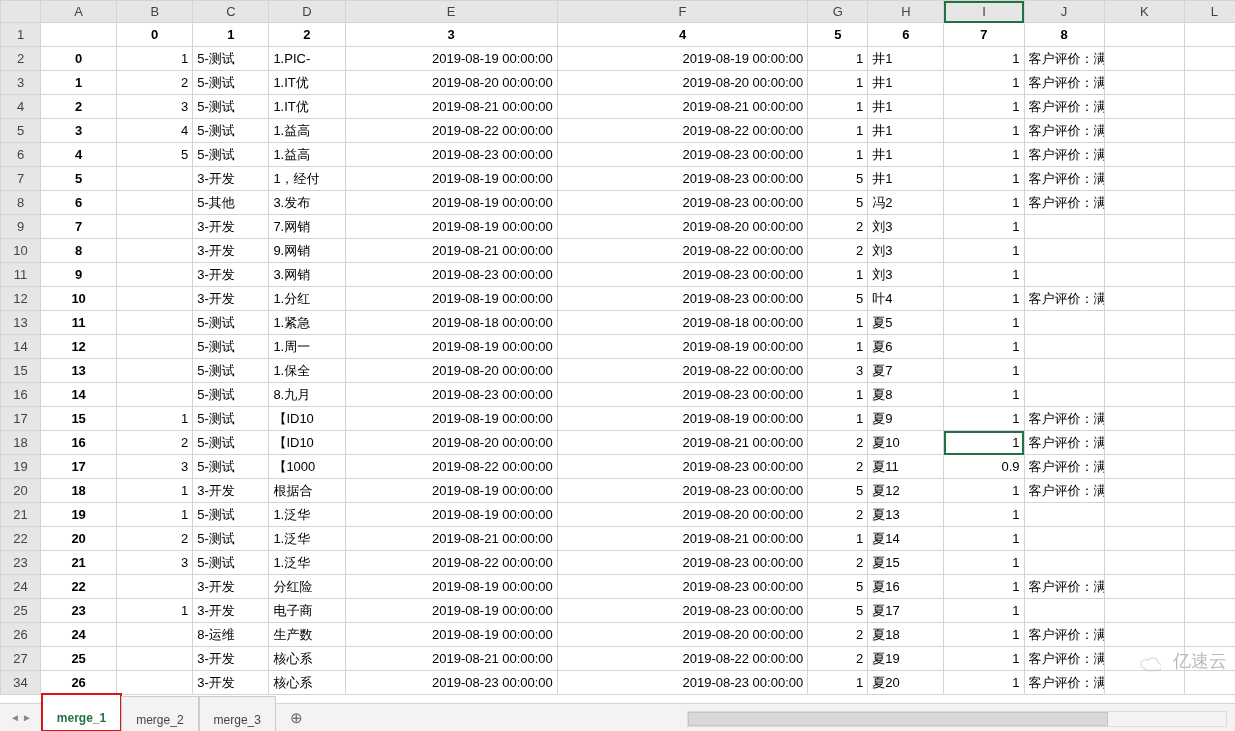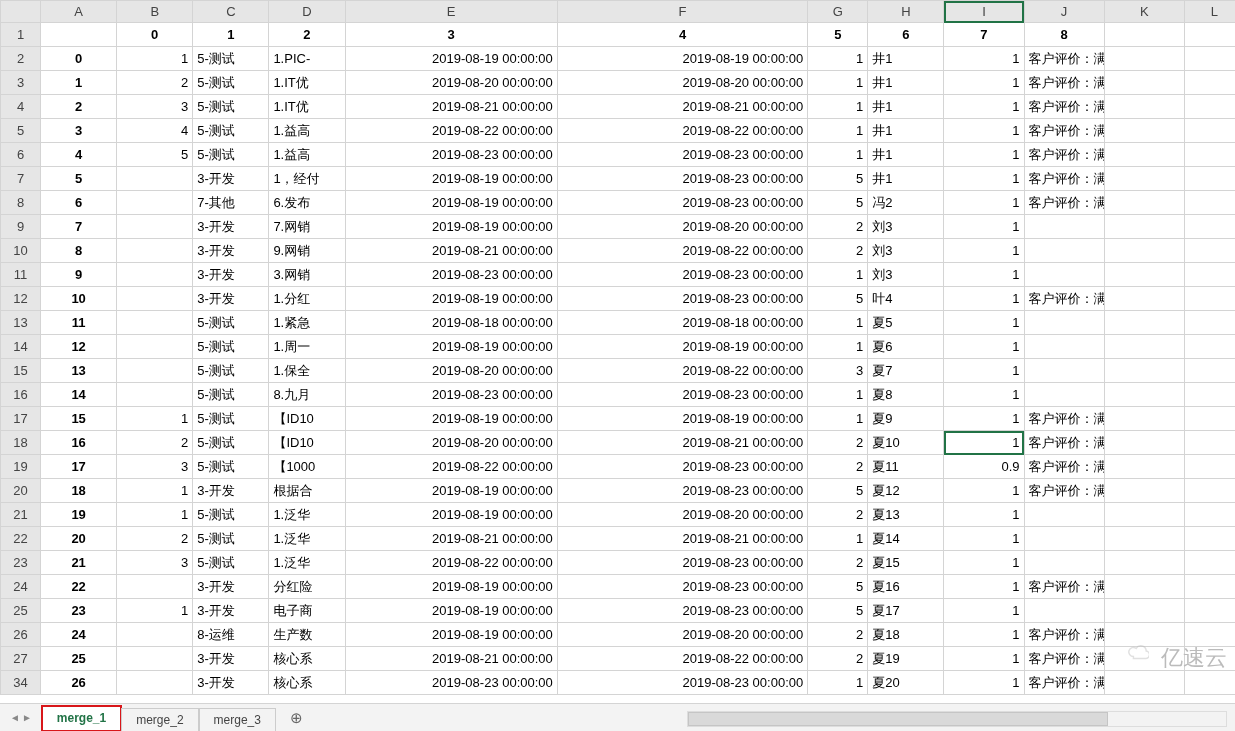--- a/index.html
+++ b/index.html
@@ -65,21 +65,21 @@
     display: flex; align-items: flex-end; font-size: 12px;
   }
   .tabbar .nav {
     display: flex; gap: 2px; padding: 0 10px; height: 28px; align-items: center;
   }
   .tabbar .nav span {
     color: #888; font-size: 10px; cursor: default; user-select: none;
   }
   .tabbar .tabs { display: flex; align-items: flex-end; height: 28px; }
   .tab {
-    padding: 4px 14px 4px 14px;
+    padding: 16px 14px 4px 14px;
     background: #f3f3f3;
     border: 1px solid #ccc;
     border-bottom: none;
     margin-right: 0px;
     cursor: pointer;
     color: #444;
   }
   .tab.active {
     background: #fff;
     color: #217346;
@@ -96,22 +96,22 @@
   .hscroll {
     position: absolute; right: 8px; bottom: 4px; width: 540px; height: 16px;
     background: #f3f3f3; border: 1px solid #ddd;
   }
   .hscroll .thumb {
     position: absolute; left: 0; top: 0; width: 420px; height: 14px;
     background: #d9d9d9; border: 1px solid #c5c5c5;
   }
   .watermark {
     position: absolute; right: 8px; bottom: 30px;
-    font-size: 22px; color: #bbb; font-family: "Microsoft YaHei", sans-serif;
-    display: flex; align-items: flex-start; gap: 12px;
+    font-size: 18px; color: #bbb; font-family: "Microsoft YaHei", sans-serif;
+    display: flex; align-items: flex-end; gap: 12px;
   }
   .watermark svg { opacity: .45; }
 </style>
 </head>
 <body>
 
 <div class="sheet-wrap">
   <table class="grid">
     <colgroup>
       <col class="rh">
@@ -250,22 +250,22 @@
           <td class="left">井1</td>
           <td class="right">1</td>
           <td class="left">客户评价：满意</td>
           <td class="left"></td>
           <td class="left"></td>
         </tr>
         <tr>
           <th>8</th>
           <td class="bold">6</td>
           <td class="right"></td>
-          <td class="left">7-其他</td>
-          <td class="left">6.发布</td>
+          <td class="left">5-其他</td>
+          <td class="left">3.发布</td>
           <td class="right">2019-08-19 00:00:00</td>
           <td class="right">2019-08-23 00:00:00</td>
           <td class="right">5</td>
           <td class="left">冯2</td>
           <td class="right">1</td>
           <td class="left">客户评价：满意</td>
           <td class="left"></td>
           <td class="left"></td>
         </tr>
         <tr>

